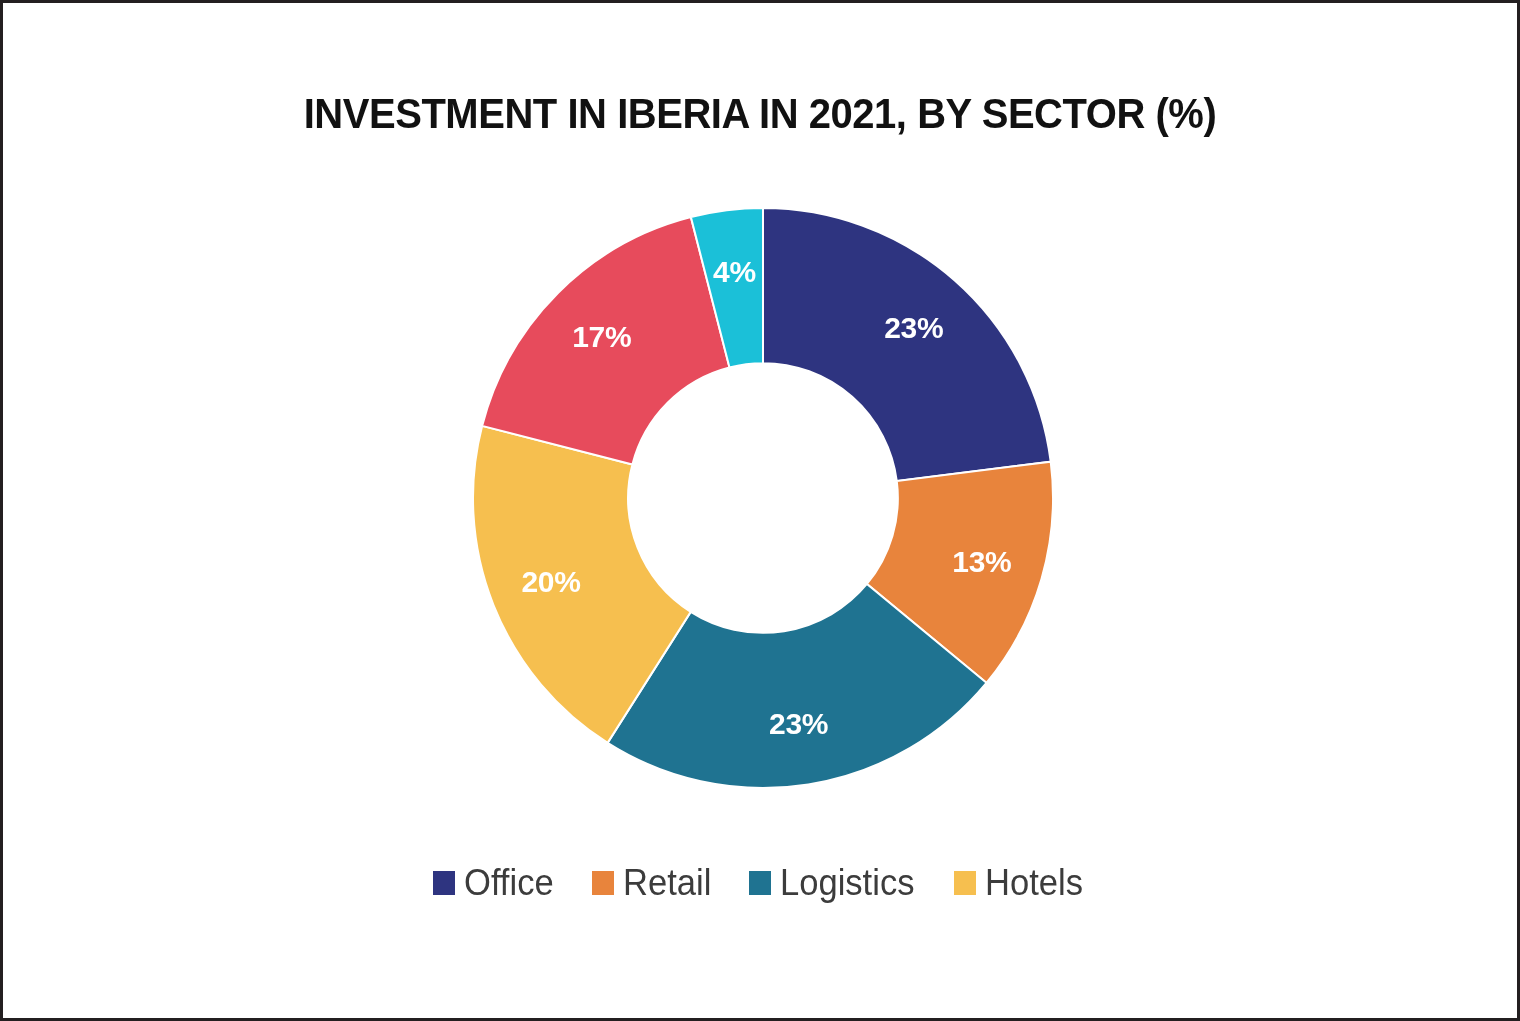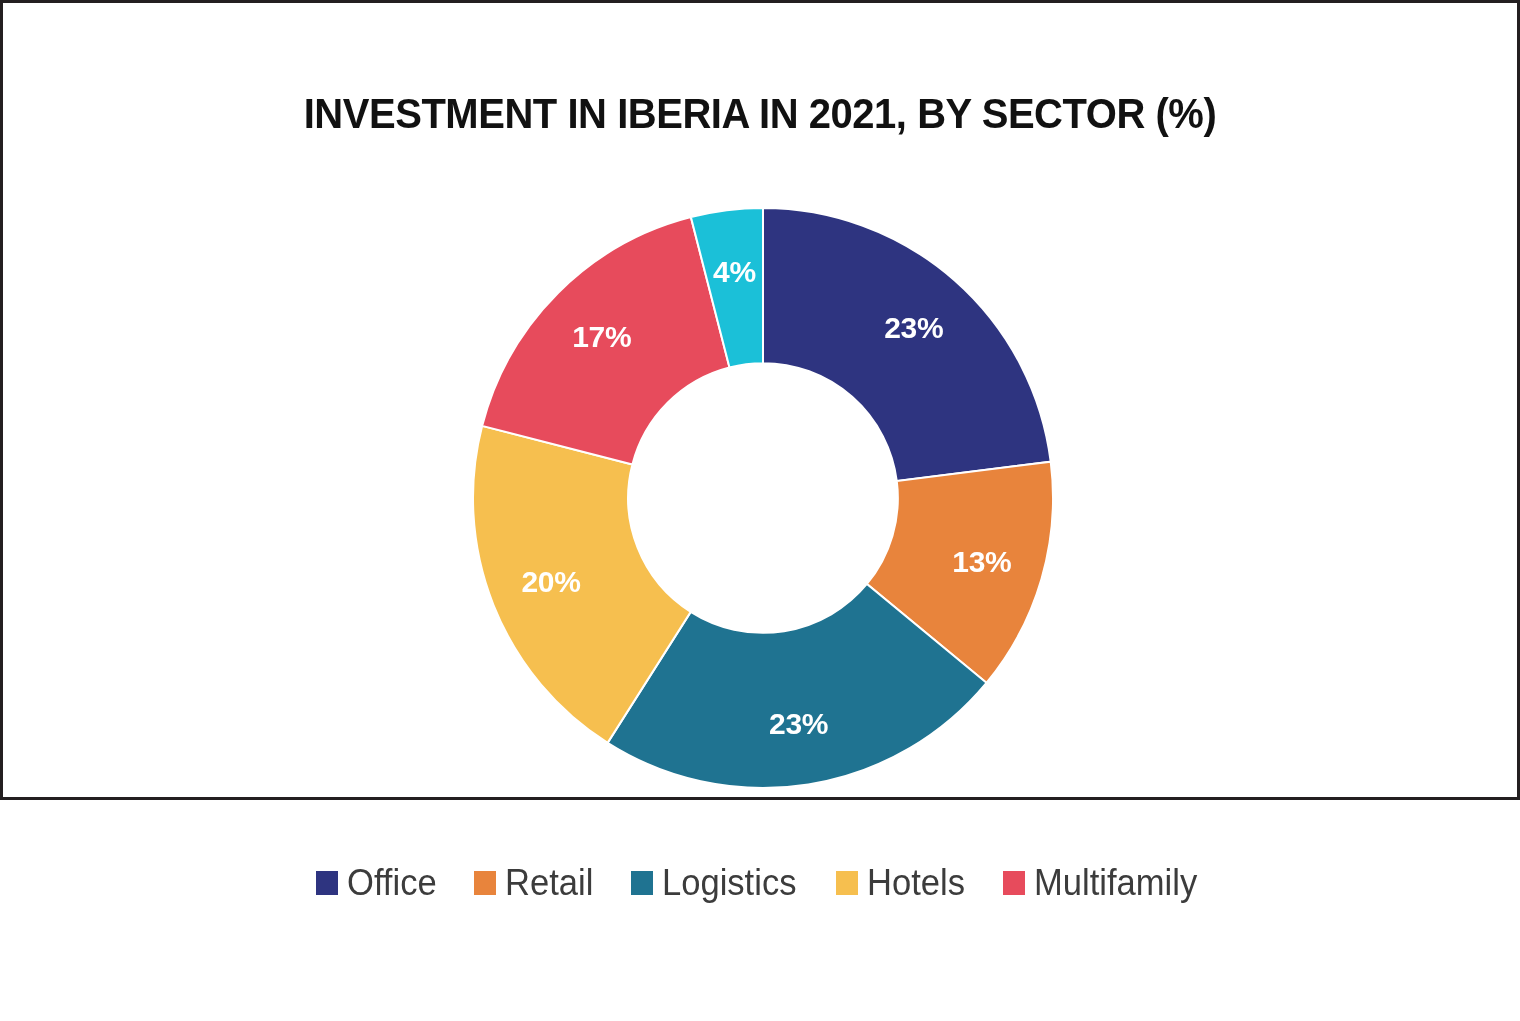--- a/index.html
+++ b/index.html
@@ -11,21 +11,21 @@
     width: 1520px;
     height: 1021px;
     font-family: "Liberation Sans", sans-serif;
     overflow: hidden;
   }
 
   #frame {
     position: relative;
     box-sizing: border-box;
     width: 1520px;
-    height: 800px;
+    height: 1021px;
     background: #ffffff;
     border: 3px solid #231f20;
   }
 
   
   #chart-title {
     position: absolute;
     left: 0;
     top: 86px;
     width: 1514px;
@@ -137,19 +137,15 @@
         <span class="legend-label">Retail</span>
       </div>
       <div class="legend-item">
         <span class="legend-swatch" style="background: rgb(31, 115, 145);"></span>
         <span class="legend-label">Logistics</span>
       </div>
       <div class="legend-item">
         <span class="legend-swatch" style="background: rgb(246, 191, 79);"></span>
         <span class="legend-label">Hotels</span>
       </div>
-      <div class="legend-item">
-        <span class="legend-swatch" style="background: rgb(231, 75, 92);"></span>
-        <span class="legend-label">Multifamily</span>
-      </div>
     </div>
 
 </div>
 
 </body></html>

